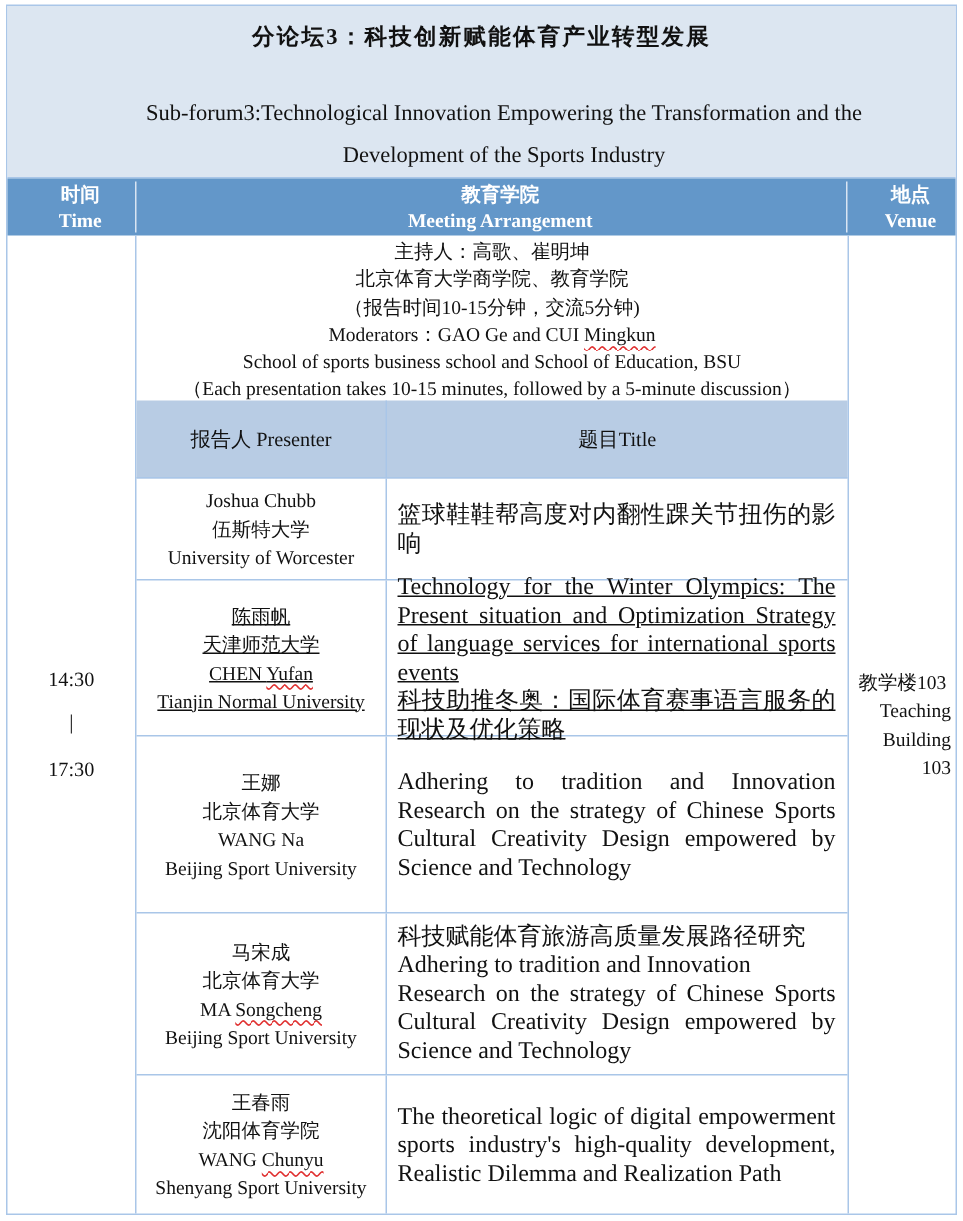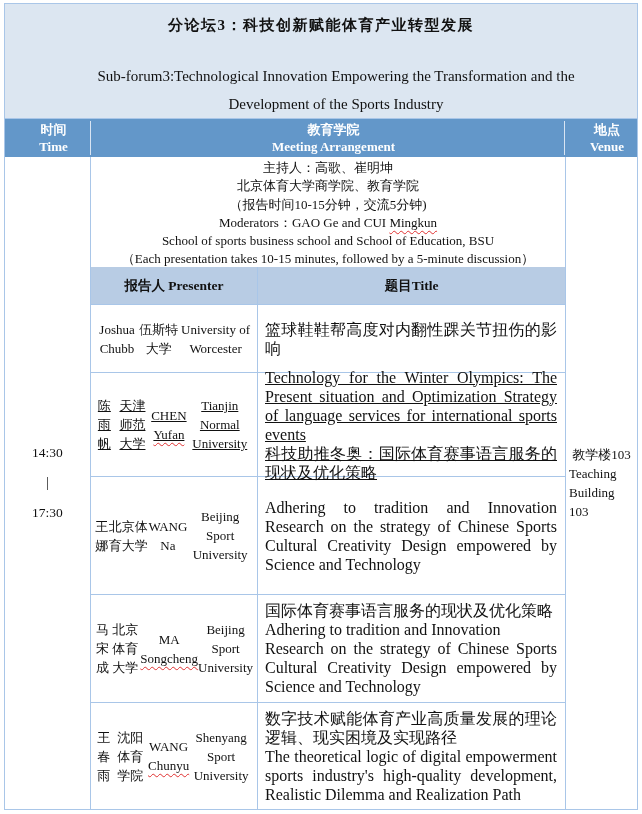--- a/index.html
+++ b/index.html
@@ -24,36 +24,36 @@
   .hdr-cell{border-right:1px solid #d9e5f3;padding-left:12px;}
   .hdr-cell:last-child{border-right:none;}
 
   .body-row{flex:1; display:flex; min-height:0;}
   .time-cell{width:86px; flex:none; border-right:1px solid var(--border);
              display:flex; flex-direction:column; align-items:center; justify-content:center;
              font-size:13.5px; gap:14px;}
   .time-sep{font-size:14px;}
   .venue-cell{width:72px; flex:none; border-left:1px solid var(--border);
               display:flex; flex-direction:column; align-items:center; justify-content:center;
-              text-align:left; font-size:13px; line-height:19px; padding:2px 3px;}
+              text-align:right; font-size:13px; line-height:19px; padding:2px 3px;}
   .main-cell{flex:1; min-width:0; display:flex; flex-direction:column;}
 
   .moderator{height:110px; flex:none; text-align:center; font-size:13px; line-height:18.3px; padding-top:2px;}
 
-  .sub-hdr{height:38px; flex:none; background:var(--subheader-bg); display:flex; align-items:stretch;
-           font-weight:bold; font-size:13.5px; border-bottom:1px solid var(--border); }
+  .sub-hdr{height:52px; flex:none; background:var(--subheader-bg); display:flex; align-items:stretch;
+           font-weight:normal; font-size:13.5px; border-bottom:1px solid var(--border); }
   .pcol{width:167px; flex:none; border-right:1px solid var(--border);
         display:flex; align-items:center; justify-content:center;}
   .tcol{flex:1; min-width:0; display:flex; align-items:center; justify-content:center;}
 
   .sub-row{display:flex; border-bottom:1px solid var(--border); min-height:0;}
   .r1{height:68px; flex:none;} .r2{height:104px; flex:none;text-decoration:underline;} .r3{height:118px; flex:none;}
   .r4{height:108px; flex:none;} .r5{flex:1; border-bottom:none;}
   .pcell{width:167px; flex:none; border-right:1px solid var(--border);
-         display:flex; flex-direction:row; justify-content:space-between; align-items:center;
+         display:flex; flex-direction:column; justify-content:center; align-items:center;
          text-align:center; font-size:13px; line-height:19px; padding:2px 4px;}
   .tcell{flex:1; min-width:0; display:flex; flex-direction:column; justify-content:center;
          font-size:16px; line-height:19px; padding:3px 8px 3px 7px; text-align:justify;}
   .squiggle{text-decoration:underline; text-decoration-style:wavy;
             text-decoration-color:var(--squiggle); text-decoration-thickness:1px; text-underline-offset:3px;}
 </style>
 </head>
 <body>
 
 <div class="sheet">
@@ -145,35 +145,34 @@
         </div>
 
         <div class="sub-row r4">
           <div class="pcell">
             <div>马宋成</div>
             <div>北京体育大学</div>
             <div><span>MA </span><span class="squiggle">Songcheng</span></div>
             <div>Beijing Sport University</div>
           </div>
           <div class="tcell">
-            <div>国际体育赛事语言服务的现状及优化策略</div>
+            <div>科技赋能体育旅游高质量发展路径研究</div>
             <div>Adhering to tradition and Innovation</div>
             <div>Research on the strategy of Chinese Sports Cultural Creativity Design empowered by Science and Technology</div>
           </div>
         </div>
 
         <div class="sub-row r5">
           <div class="pcell">
             <div>王春雨</div>
             <div>沈阳体育学院</div>
             <div><span>WANG </span><span class="squiggle">Chunyu</span></div>
             <div>Shenyang Sport University</div>
           </div>
           <div class="tcell">
-            <div>数字技术赋能体育产业高质量发展的理论逻辑、现实困境及实现路径</div>
             <div>The theoretical logic of digital empowerment sports industry's high-quality development, Realistic Dilemma and Realization Path</div>
             <div></div>
           </div>
         </div>
 
       </div>
 
       <div class="venue-cell">
         <div>教学楼103</div>
         <div>Teaching Building 103</div>

